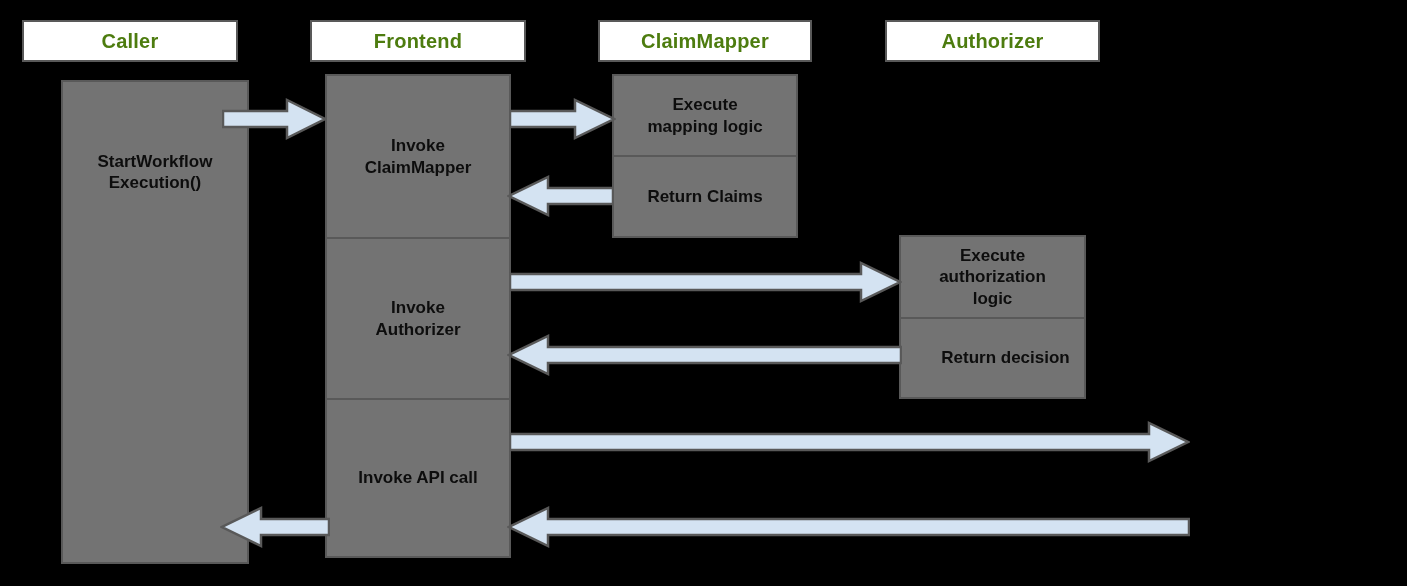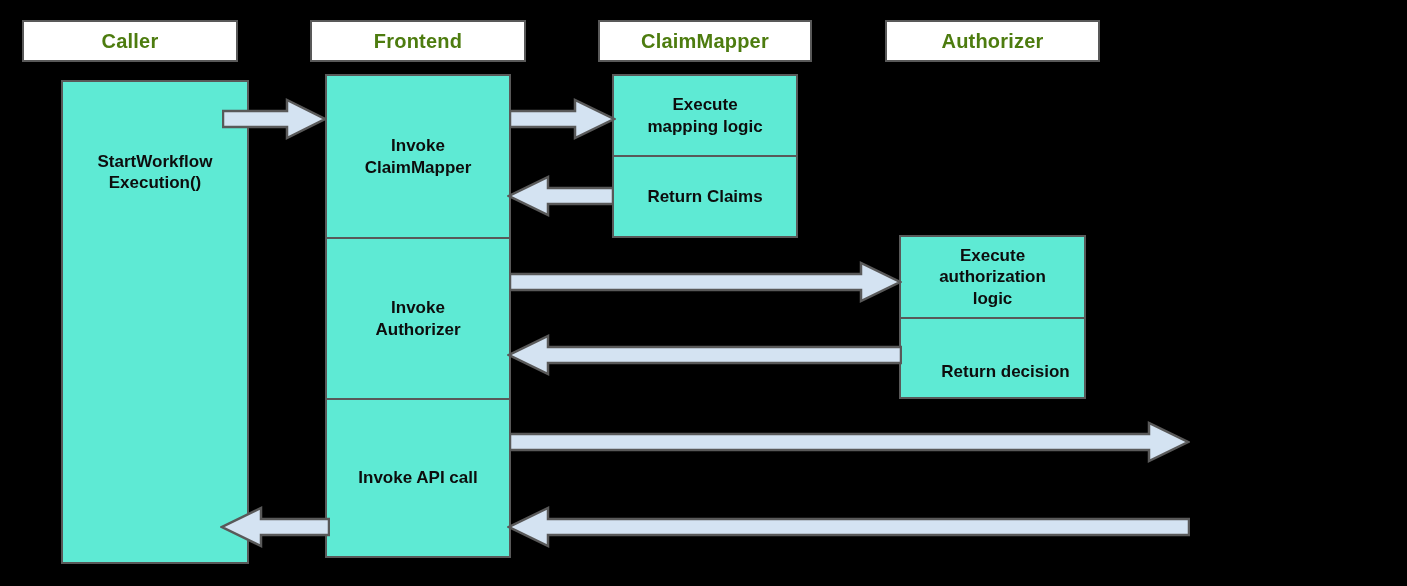--- a/index.html
+++ b/index.html
@@ -28,21 +28,21 @@
     color: #4d7c0f;
     font-size: 20px;
     font-weight: 700;
     letter-spacing: 0.2px;
     white-space: nowrap;
   }
 
   
   .act-box {
     position: absolute;
-    background: #5eead4;
+    background: #737373;
     border: 2px solid #595959;
     box-sizing: border-box;
   }
   .act-cell {
     position: absolute;
     left: 0;
     right: 0;
     display: flex;
     align-items: center;
     justify-content: center;
@@ -124,21 +124,21 @@
     </div>
   </div>
 
   <div class="act-box" style="left:899px; top:235px; width:187px; height:164px;">
     <div class="act-cell" style="top:0; height:80px;">
       <span style="white-space:pre-line;">Execute
 authorization
 logic</span>
     </div>
     <div class="act-div" style="top:80px;"></div>
-    <div class="act-cell" style="top:96px; height:78px;padding-left:32px;">
+    <div class="act-cell" style="top:82px; height:78px;padding-left:32px;">
       <span style="white-space:pre-line;">Return decision</span>
     </div>
   </div>
 
 
   <div class="arrow" style="left:222px; top:96px; width:105px; height:46px;">
     <svg width="105" height="46" viewBox="0 0 105 46">
       <polygon points="1,15 65,15 65,4 103,23 65,42 65,31 1,31" fill="#d4e3f2" stroke="#595959" stroke-width="2.5" stroke-linejoin="miter"></polygon>
     </svg>
   </div>

